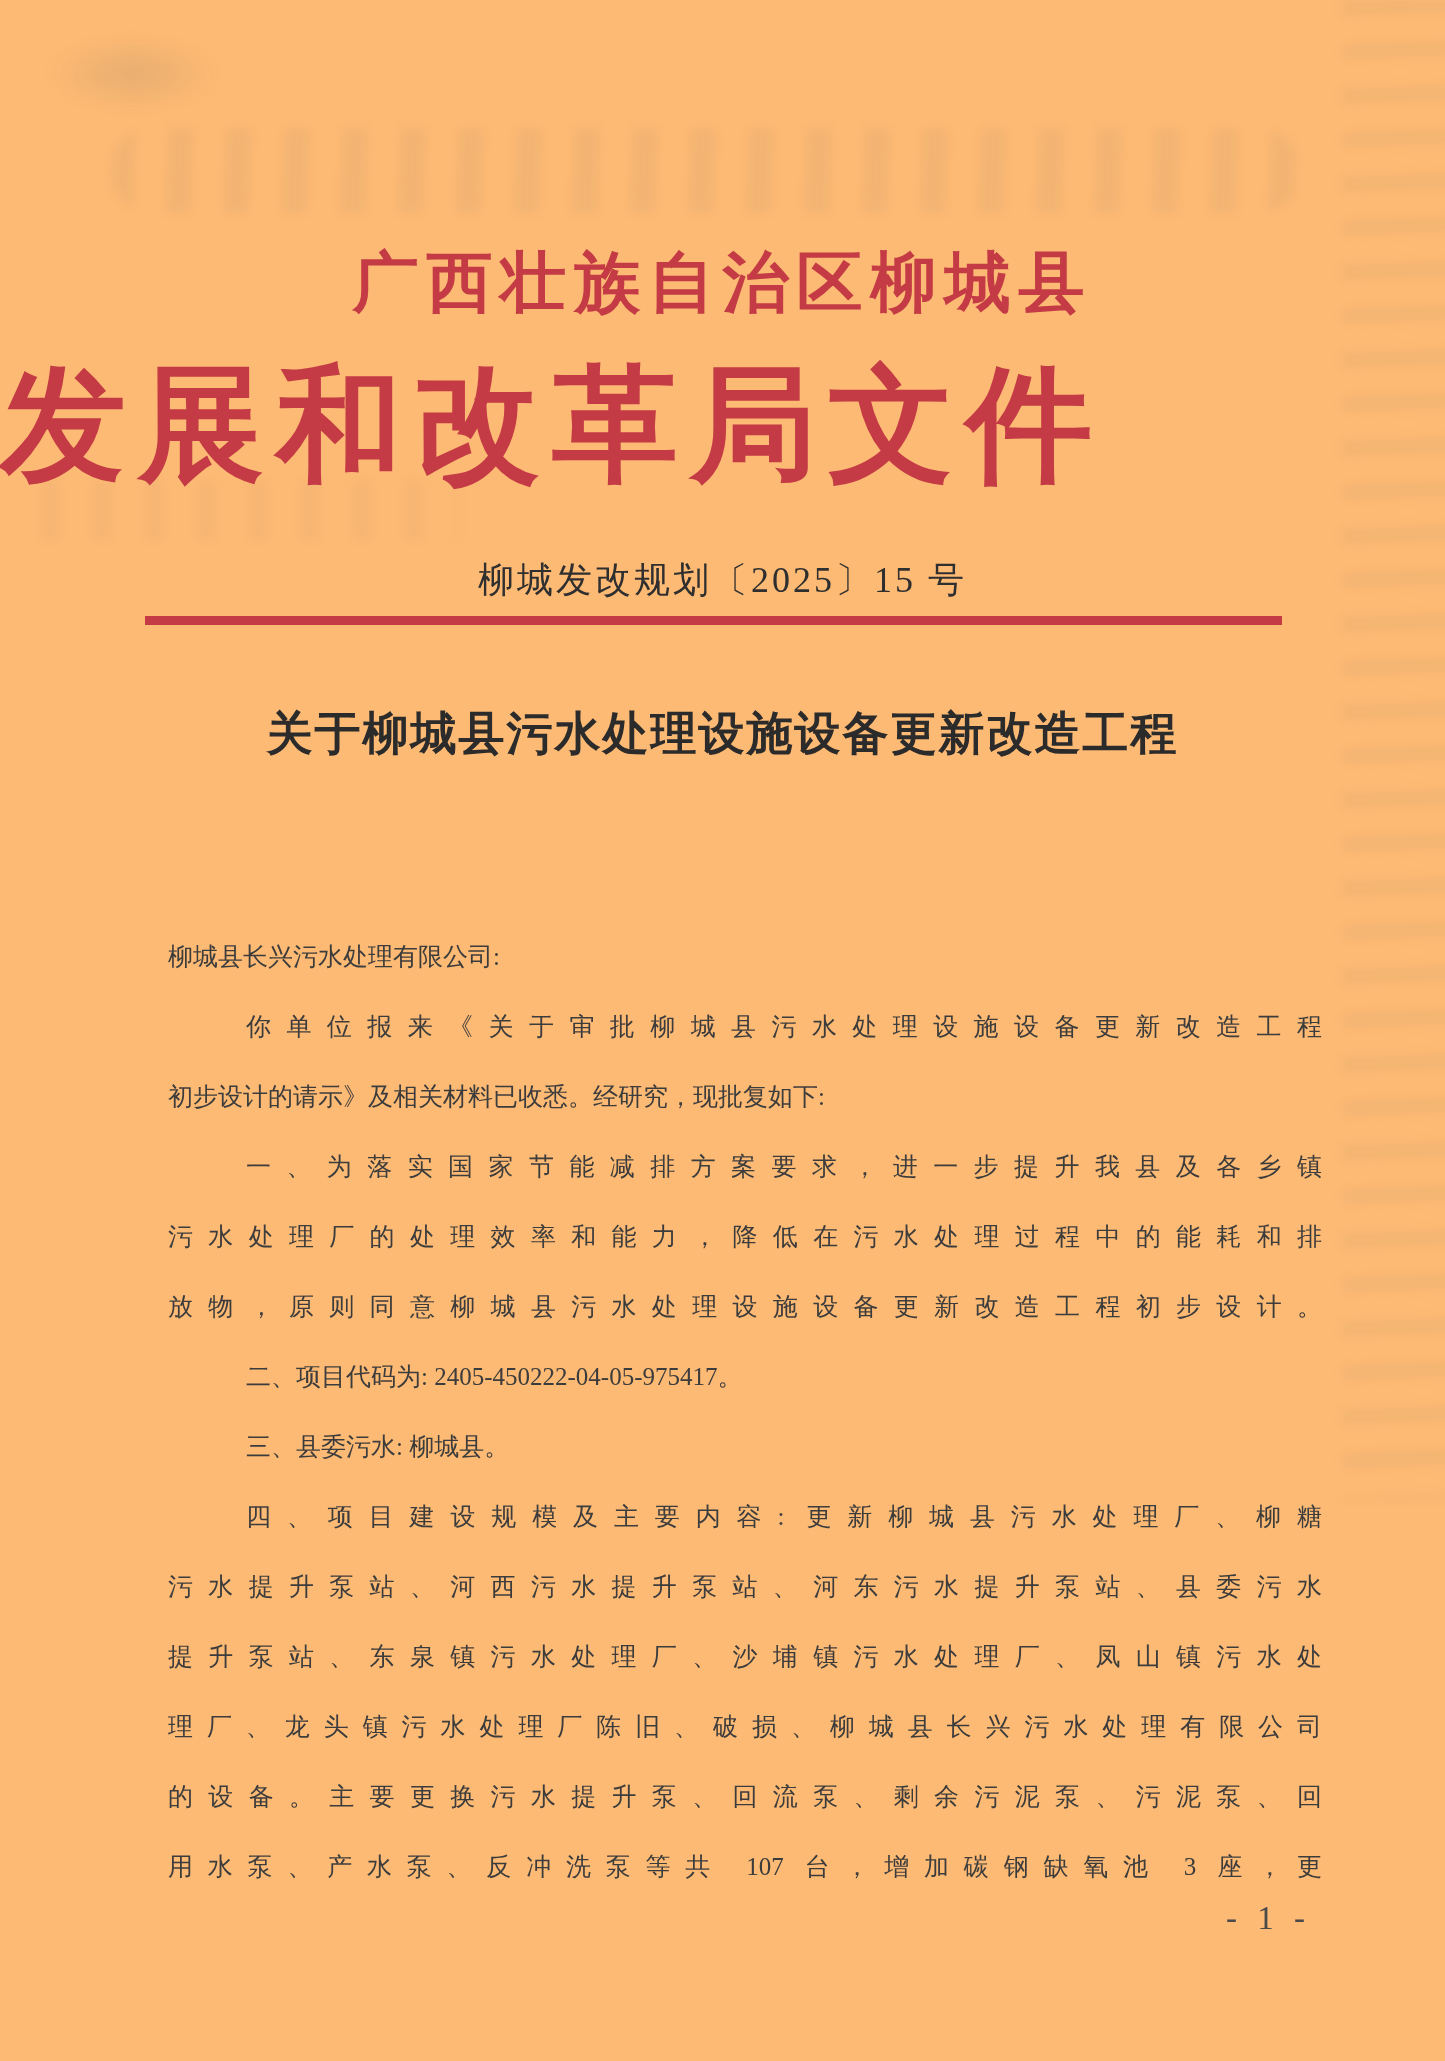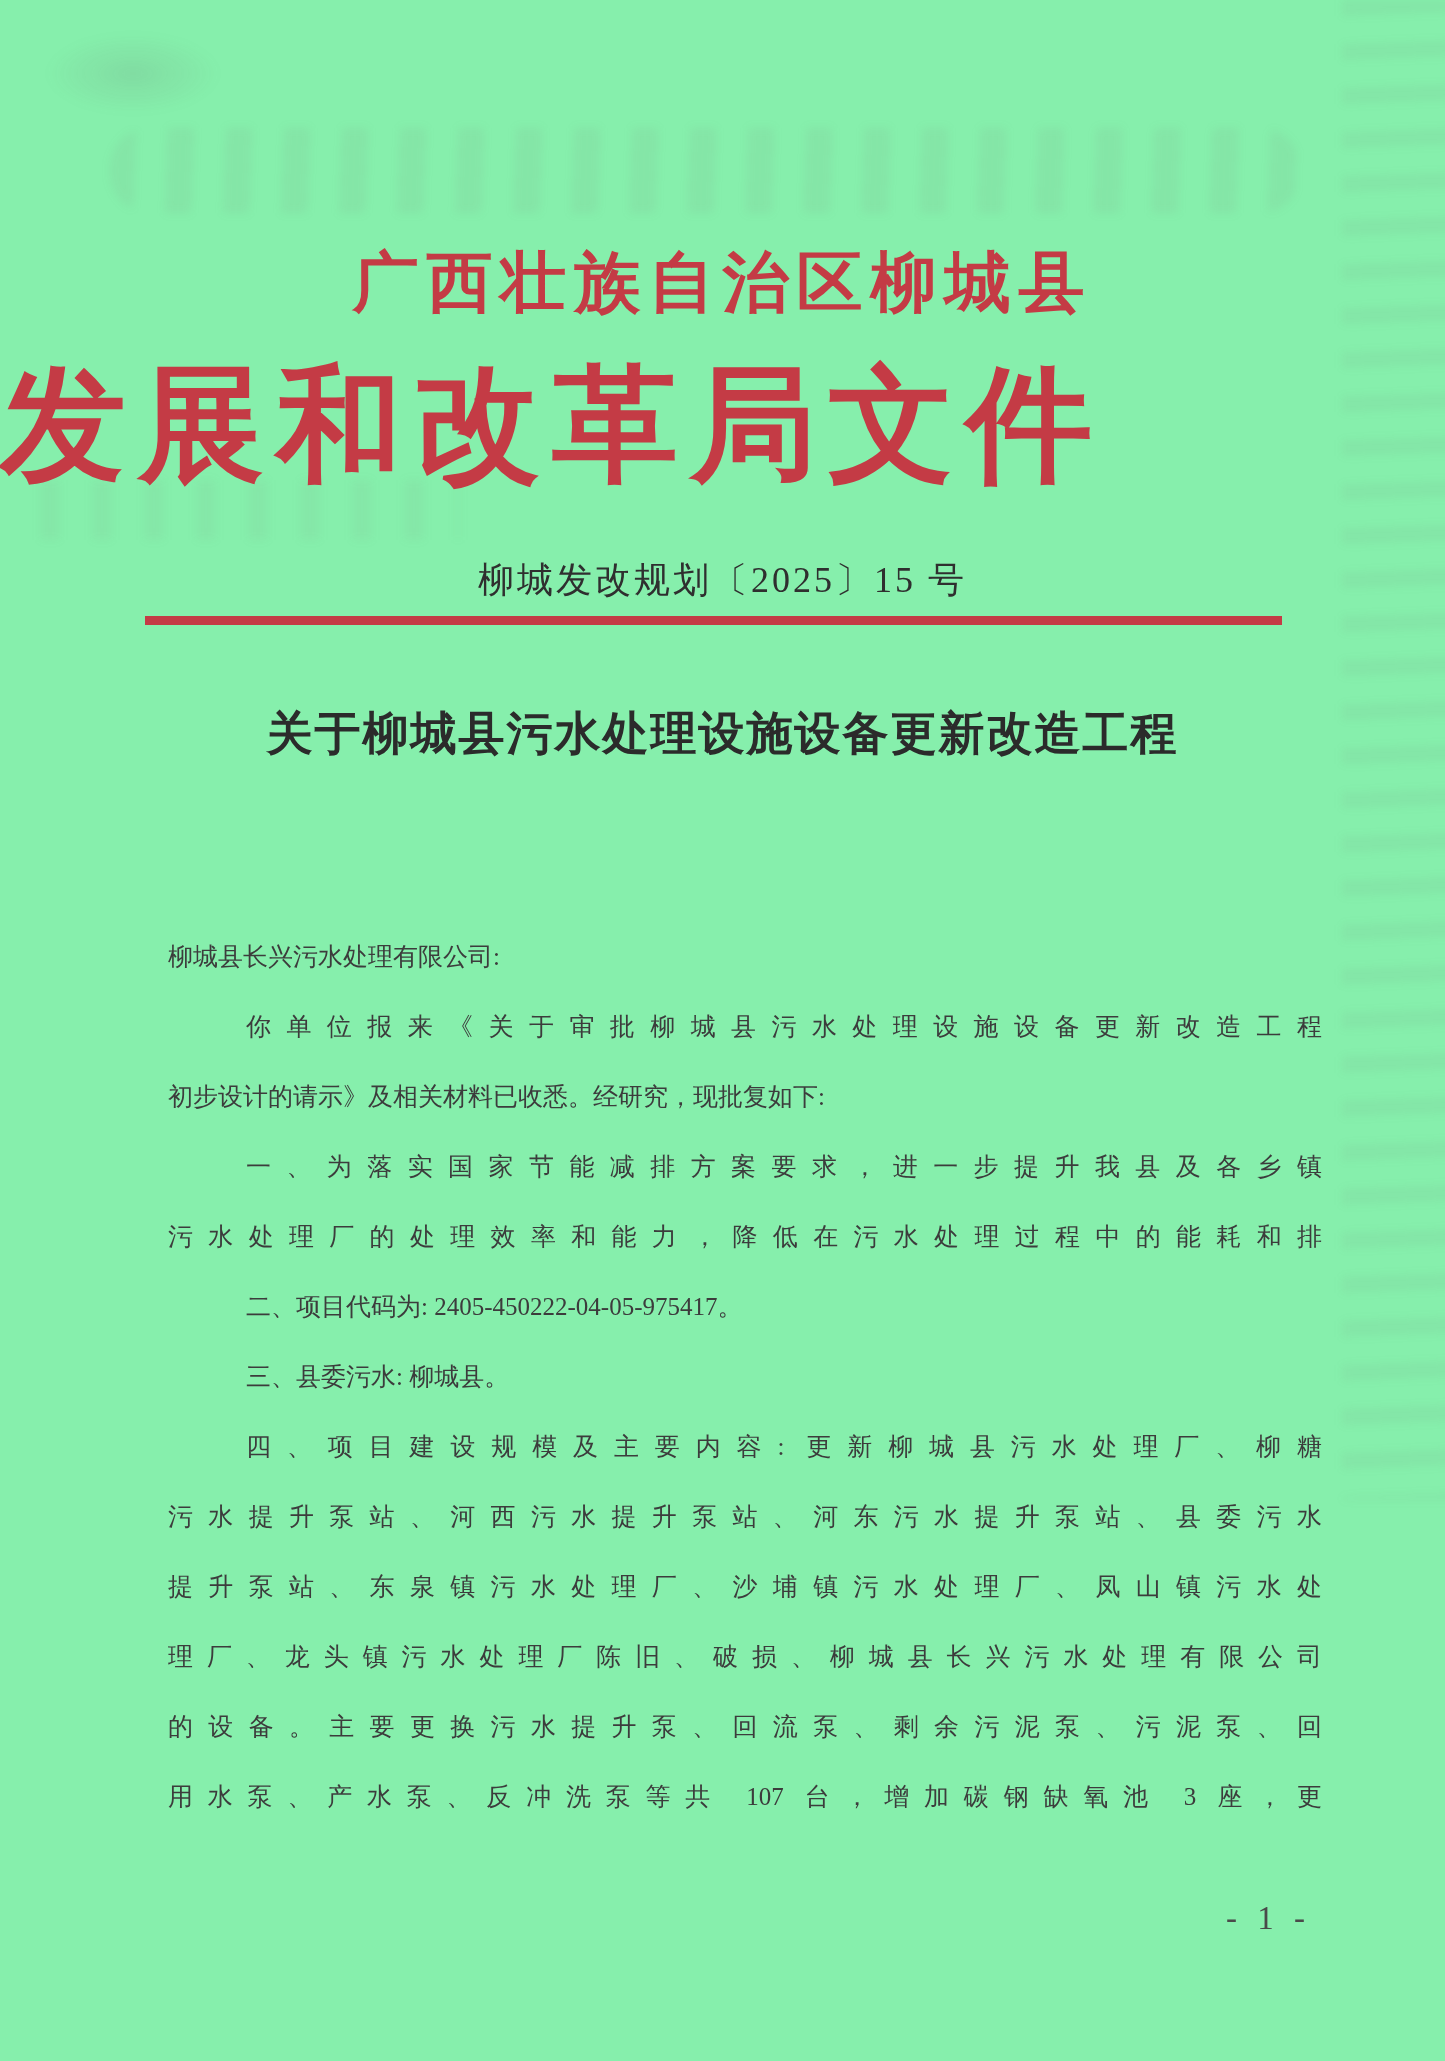--- a/index.html
+++ b/index.html
@@ -1,20 +1,20 @@
 <!DOCTYPE html>
 <html><head>
 <meta charset="utf-8">
 <style>
   html, body { margin: 0; padding: 0; background: #fcfcfa; }
   .page {
     position: relative;
     width: 1445px;
     height: 2061px;
-    background: #86efac;
+    background: #fdba74;
     overflow: hidden;
     font-family: "Liberation Serif", "DejaVu Serif", serif;
     --accent: #c43b45;
     --ink: #3c3c3c;
   }
   
   .artifact { position: absolute; pointer-events: none; }
   .a1 {
     left: 8px; top: 16px; width: 250px; height: 115px;
     background: radial-gradient(closest-side, rgba(95,95,95,0.13), rgba(95,95,95,0) 70%);
@@ -115,20 +115,21 @@
   <h1 class="title">
     <span class="tl">关于柳城县污水处理设施设备更新改造工程</span>
   </h1>
 
   <main class="docbody" id="body-lines">
       <div class="line">柳城县长兴污水处理有限公司:</div>
       <div class="line ind just">你单位报来《关于审批柳城县污水处理设施设备更新改造工程</div>
       <div class="line">初步设计的请示》及相关材料已收悉。经研究，现批复如下:</div>
       <div class="line ind just">一、为落实国家节能减排方案要求，进一步提升我县及各乡镇</div>
       <div class="line just">污水处理厂的处理效率和能力，降低在污水处理过程中的能耗和排</div>
+      <div class="line just">放物，原则同意柳城县污水处理设施设备更新改造工程初步设计。</div>
       <div class="line ind">二、项目代码为: 2405-450222-04-05-975417。</div>
       <div class="line ind">三、县委污水: 柳城县。</div>
       <div class="line ind just">四、项目建设规模及主要内容: 更新柳城县污水处理厂、柳糖</div>
       <div class="line just">污水提升泵站、河西污水提升泵站、河东污水提升泵站、县委污水</div>
       <div class="line just">提升泵站、东泉镇污水处理厂、沙埔镇污水处理厂、凤山镇污水处</div>
       <div class="line just">理厂、龙头镇污水处理厂陈旧、破损、柳城县长兴污水处理有限公司</div>
       <div class="line just">的设备。主要更换污水提升泵、回流泵、剩余污泥泵、污泥泵、回</div>
       <div class="line just">用水泵、产水泵、反冲洗泵等共 107 台，增加碳钢缺氧池 3 座，更</div>
     </main>
 

